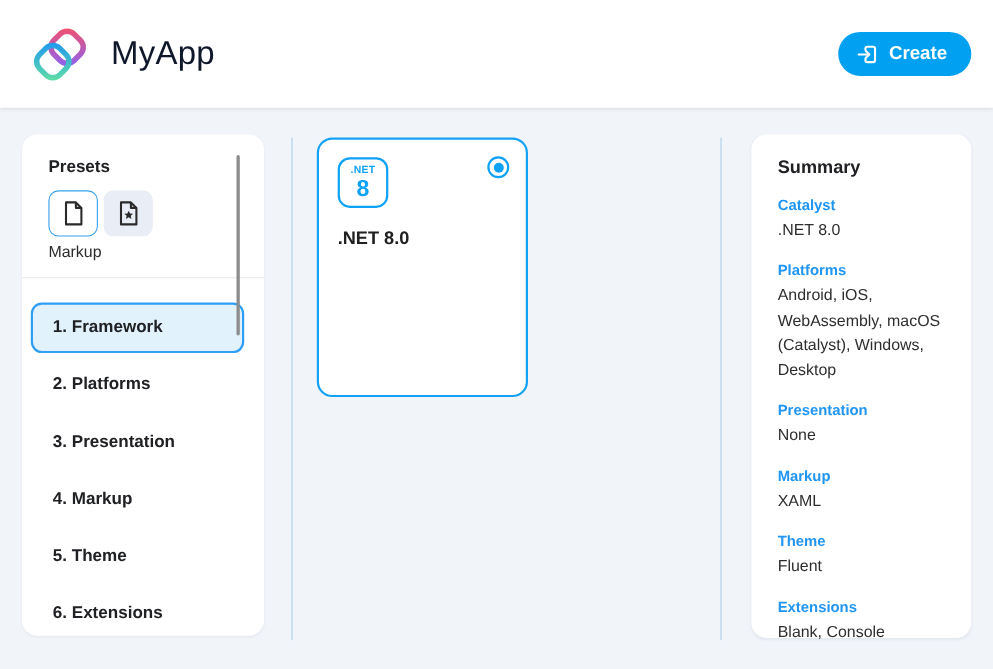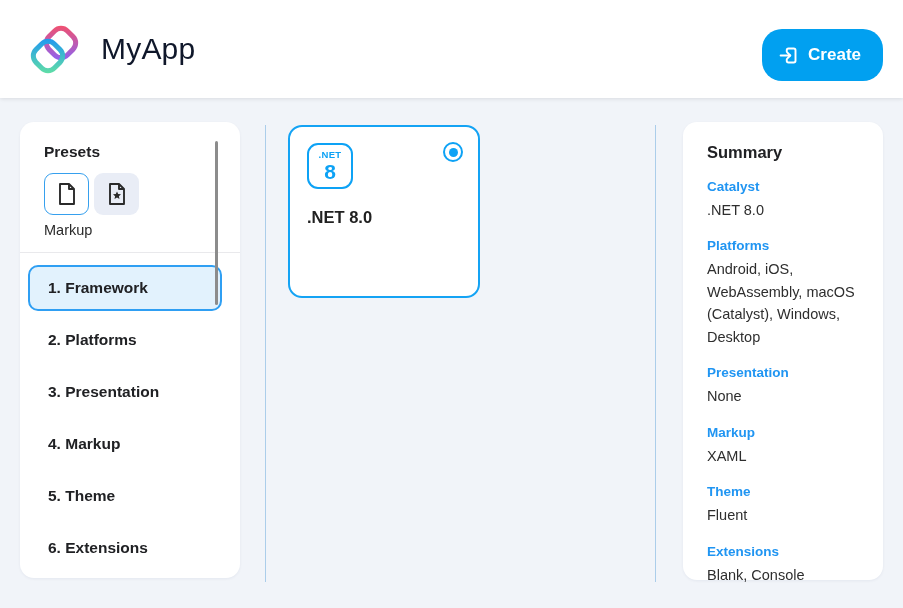--- a/index.html
+++ b/index.html
@@ -8,61 +8,61 @@
 
   
   .header {
     position:absolute; left:0; top:0; width:903px; height:98px;
     background:#ffffff; box-shadow:0 1px 4px rgba(0,0,0,.10);
     display:flex; align-items:center; z-index:5;
   }
   .logo { margin-left:25px; width:58px; height:58px; flex:0 0 auto; }
   .app-title { margin-left:18px; font-size:30px; font-weight:500; color:#0f172a; letter-spacing:.2px; }
   .create-btn {
-    position:absolute; right:20px; top:29px; height:52px; padding:0 22px 0 16px;
+    position:absolute; right:20px; top:29px; height:40px; padding:0 22px 0 16px;
     background:#01a0f0; border:none; border-radius:20px; color:#fff;
     display:flex; align-items:center; gap:9px; cursor:pointer;
     font-family:"Liberation Sans", sans-serif; font-size:17px; font-weight:700;
   }
   .create-btn svg { display:block; }
 
   
   .card { position:absolute; background:#fff; border-radius:14px; box-shadow:0 1px 3px rgba(25,39,80,.06); }
 
   .sidebar { left:20px; top:122px; width:220px; height:456px; padding:21px 0 0 24px; }
   .presets-title { font-size:15.5px; font-weight:700; color:#202124; }
   .preset-row { display:flex; gap:5px; margin-top:12px; }
   .preset-btn {
     width:45px; height:42px; border-radius:9px; display:flex; align-items:center; justify-content:center;
     background:#e9edf6; border:1.5px solid transparent; cursor:pointer;
   }
   .preset-btn.selected { background:#fff; border-color:#36a0ee; }
   .preset-label { margin-top:7px; font-size:14.5px; color:#2b2b2b; }
   .sidebar-divider { height:1px; background:#e9e9ec; margin:14px 0 0 -24px; width:220px; }
 
-  .steps { margin:12px 0 0 -16px; width:204px; }
+  .steps { margin:22px 0 0 -16px; width:204px; }
   .step {
     height:46px; display:flex; align-items:center; padding-left:20px; margin:6px 4px 6px 0;
     font-size:15.5px; font-weight:700; color:#202124; border-radius:10px; cursor:pointer;
   }
   .step.selected {
     background:#e2f2fd; border:2px solid #2f9ff3; padding-left:18px; margin-right:10px;
   }
   .sidebar-scrollbar {
     position:absolute; left:215px; top:141px; width:3px; height:164px;
     background:#8c8c8c; border-radius:2px;
   }
 
   
   .vsep { position:absolute; top:125px; width:1px; height:457px; background:#abcdea; }
   .vsep.one { left:265px; } .vsep.two { left:655px; }
 
   
   .option-card {
-    left:288px; top:125px; width:192px; height:173px;
+    left:288px; top:125px; width:192px; height:236px;
     border:2px solid #14a3f4; box-shadow:none; padding:16px 14px 0 17px; cursor:pointer;
   }
   .badge {
     width:46px; height:46px; border:2.5px solid #0da2f5; border-radius:11px; color:#0da2f5;
     display:flex; flex-direction:column; align-items:center; justify-content:center;
   }
   .badge .b-top { font-size:9.5px; font-weight:700; letter-spacing:.3px; line-height:1; }
   .badge .b-num { font-size:21px; font-weight:700; line-height:1; margin-top:1px; }
   .radio {
     position:absolute; right:15px; top:15px; width:20px; height:20px; border-radius:50%;

